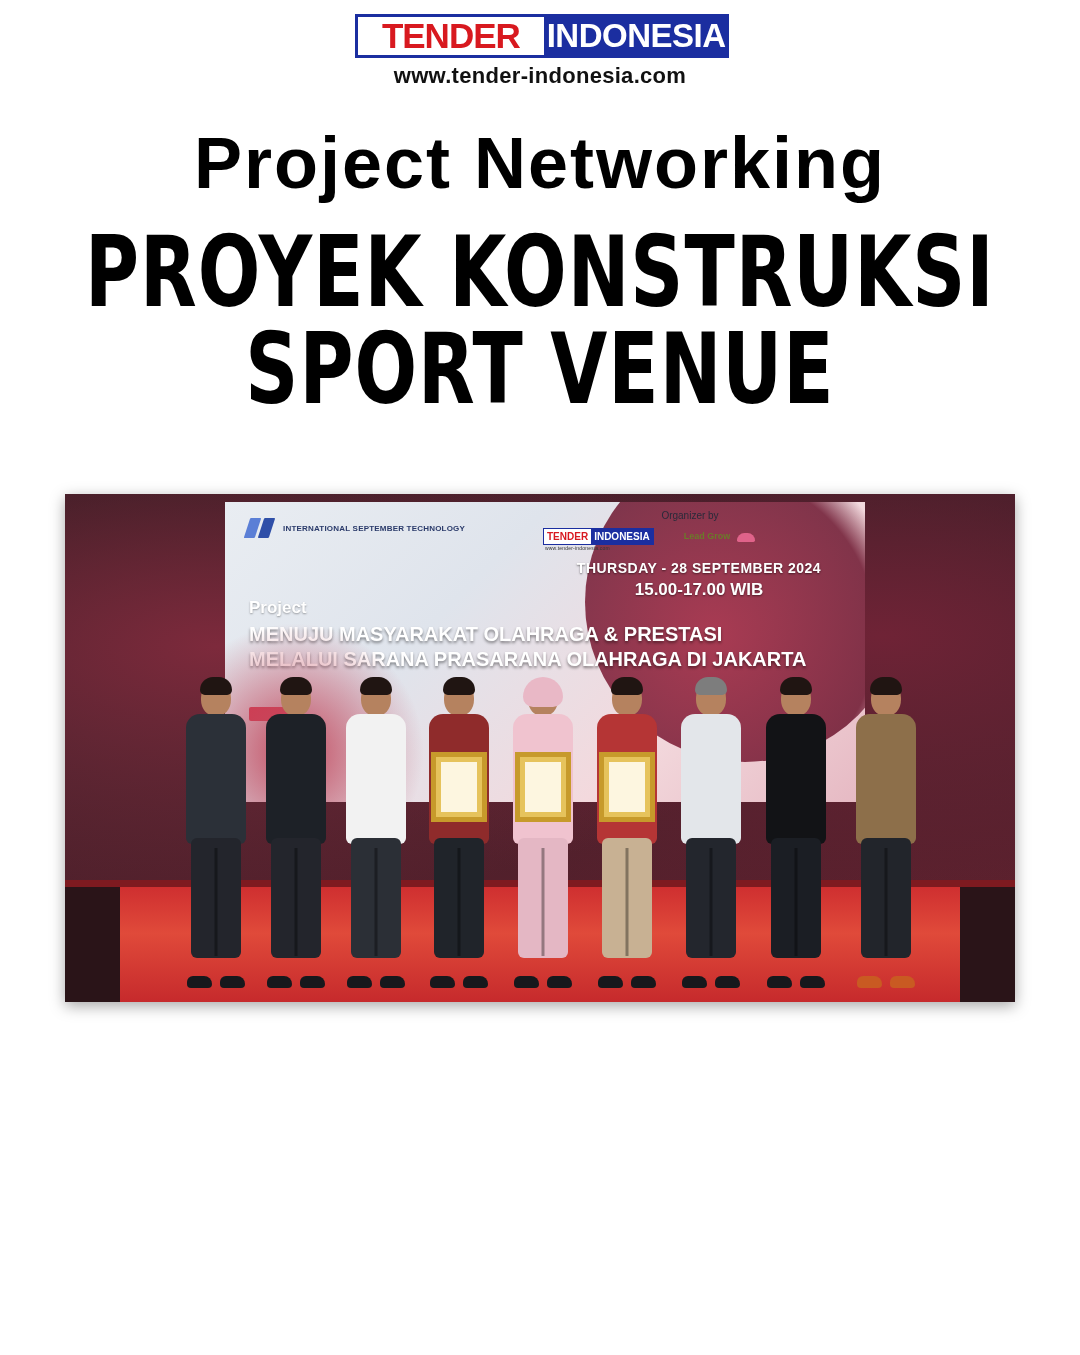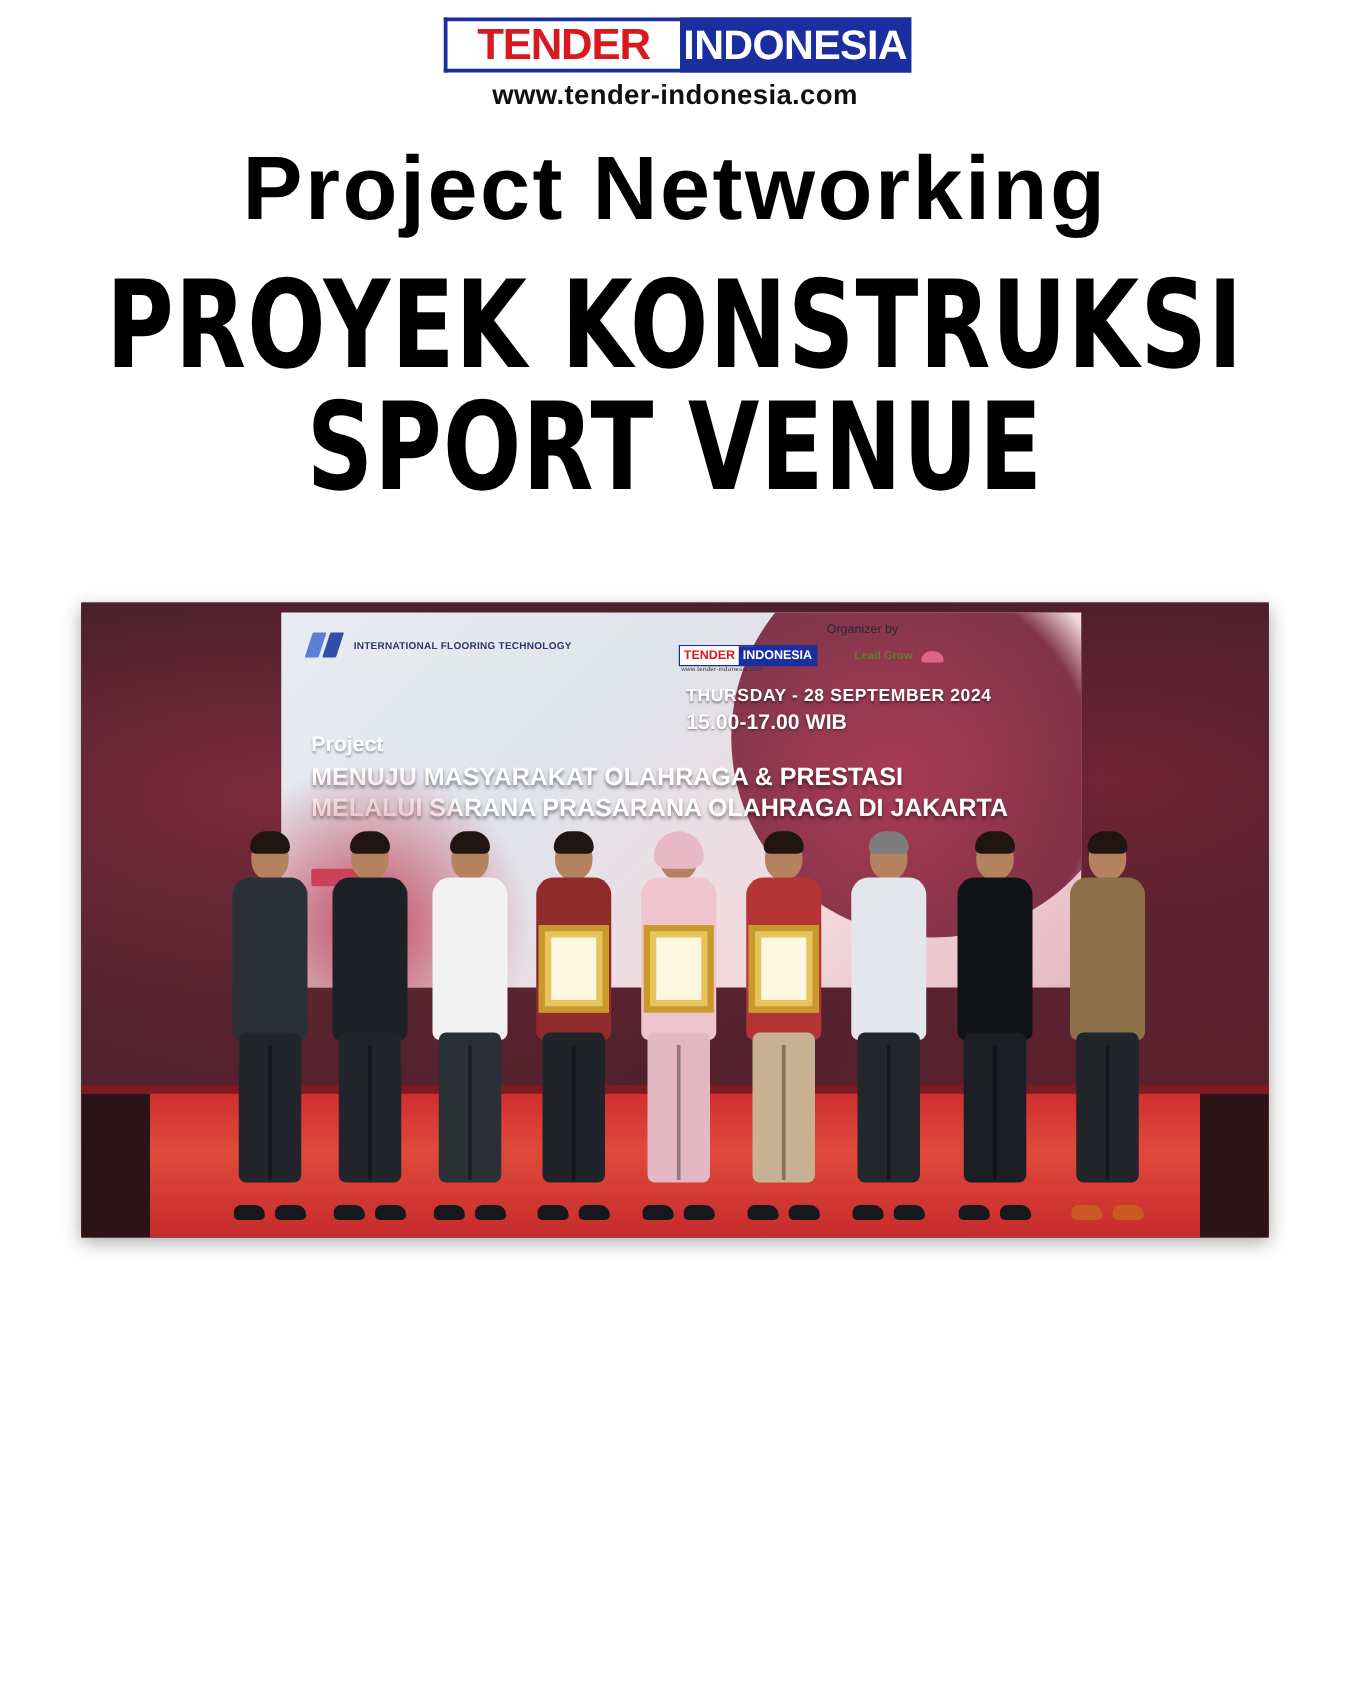--- a/index.html
+++ b/index.html
@@ -71,21 +71,21 @@
   .logo-url {
     margin-top: 5px;
     font-size: 22px;
     font-weight: bold;
     color: #111;
     letter-spacing: 0.3px;
   }
 
   
   .title-main {
-    margin-top: 26px;
+    margin-top: 38px;
     font-size: 72px;
     font-weight: bold;
     letter-spacing: 2px;
     color: #000;
     text-align: left;
     line-height: 1;
   }
   .title-sub {
     margin-top: 26px;
     text-align: center;
@@ -189,20 +189,21 @@
   .mini-tender span:last-child { background:#1b2ea0; color:#fff; font-weight:bold; font-size:10px; padding:0 3px; display:flex; align-items:center; }
   .mini-tender-url { position:absolute; left:320px; top:43px; font-size:5px; color:#333; letter-spacing:0.2px;}
   .mini-partner { font-size: 9px; color: #6b7a2a; font-weight: bold; position: relative; padding-left: 16px; }
   .mini-partner .dot { display:inline-block; width:18px; height:9px; background:#e0638a; border-radius: 9px 9px 2px 2px; margin-left:4px; vertical-align:middle;}
 
   .date-box {
     position: absolute;
     right: 16px; top: 58px;
     width: 300px;
     background: rgba(140, 20, 48, 0.0);
+    text-align: center;
     color: #fff;
     text-shadow: 0 1px 2px rgba(0,0,0,0.5);
   }
   .date-line1 { font-size: 14px; font-weight: bold; letter-spacing: 0.5px; }
   .date-line2 { font-size: 17px; font-weight: bold; margin-top: 4px; }
 
   .seminar-label {
     position: absolute; left: 24px; top: 96px;
     font-size: 17px; color: #ffffff; font-weight: 600;
     text-shadow: 0 1px 2px rgba(0,0,0,0.35);
@@ -313,21 +314,21 @@
     <div class="stage-bg"></div>
 
     <div class="screen">
       <div class="scr-inner">
 
         <div class="ift-logo">
           <div class="ift-mark">
               <i></i>
               <i></i>
             </div>
-          <div class="ift-text">INTERNATIONAL FLOORING TECHNOLOGY</div>
+          <div class="ift-text">INTERNATIONAL SEPTEMBER TECHNOLOGY</div>
         </div>
 
         <div class="org-by">Organizer by</div>
 
         <div class="org-logos">
           <div class="mini-tender">
             <span>TENDER</span>
             <span>INDONESIA</span>
           </div>
           <div class="mini-partner">

